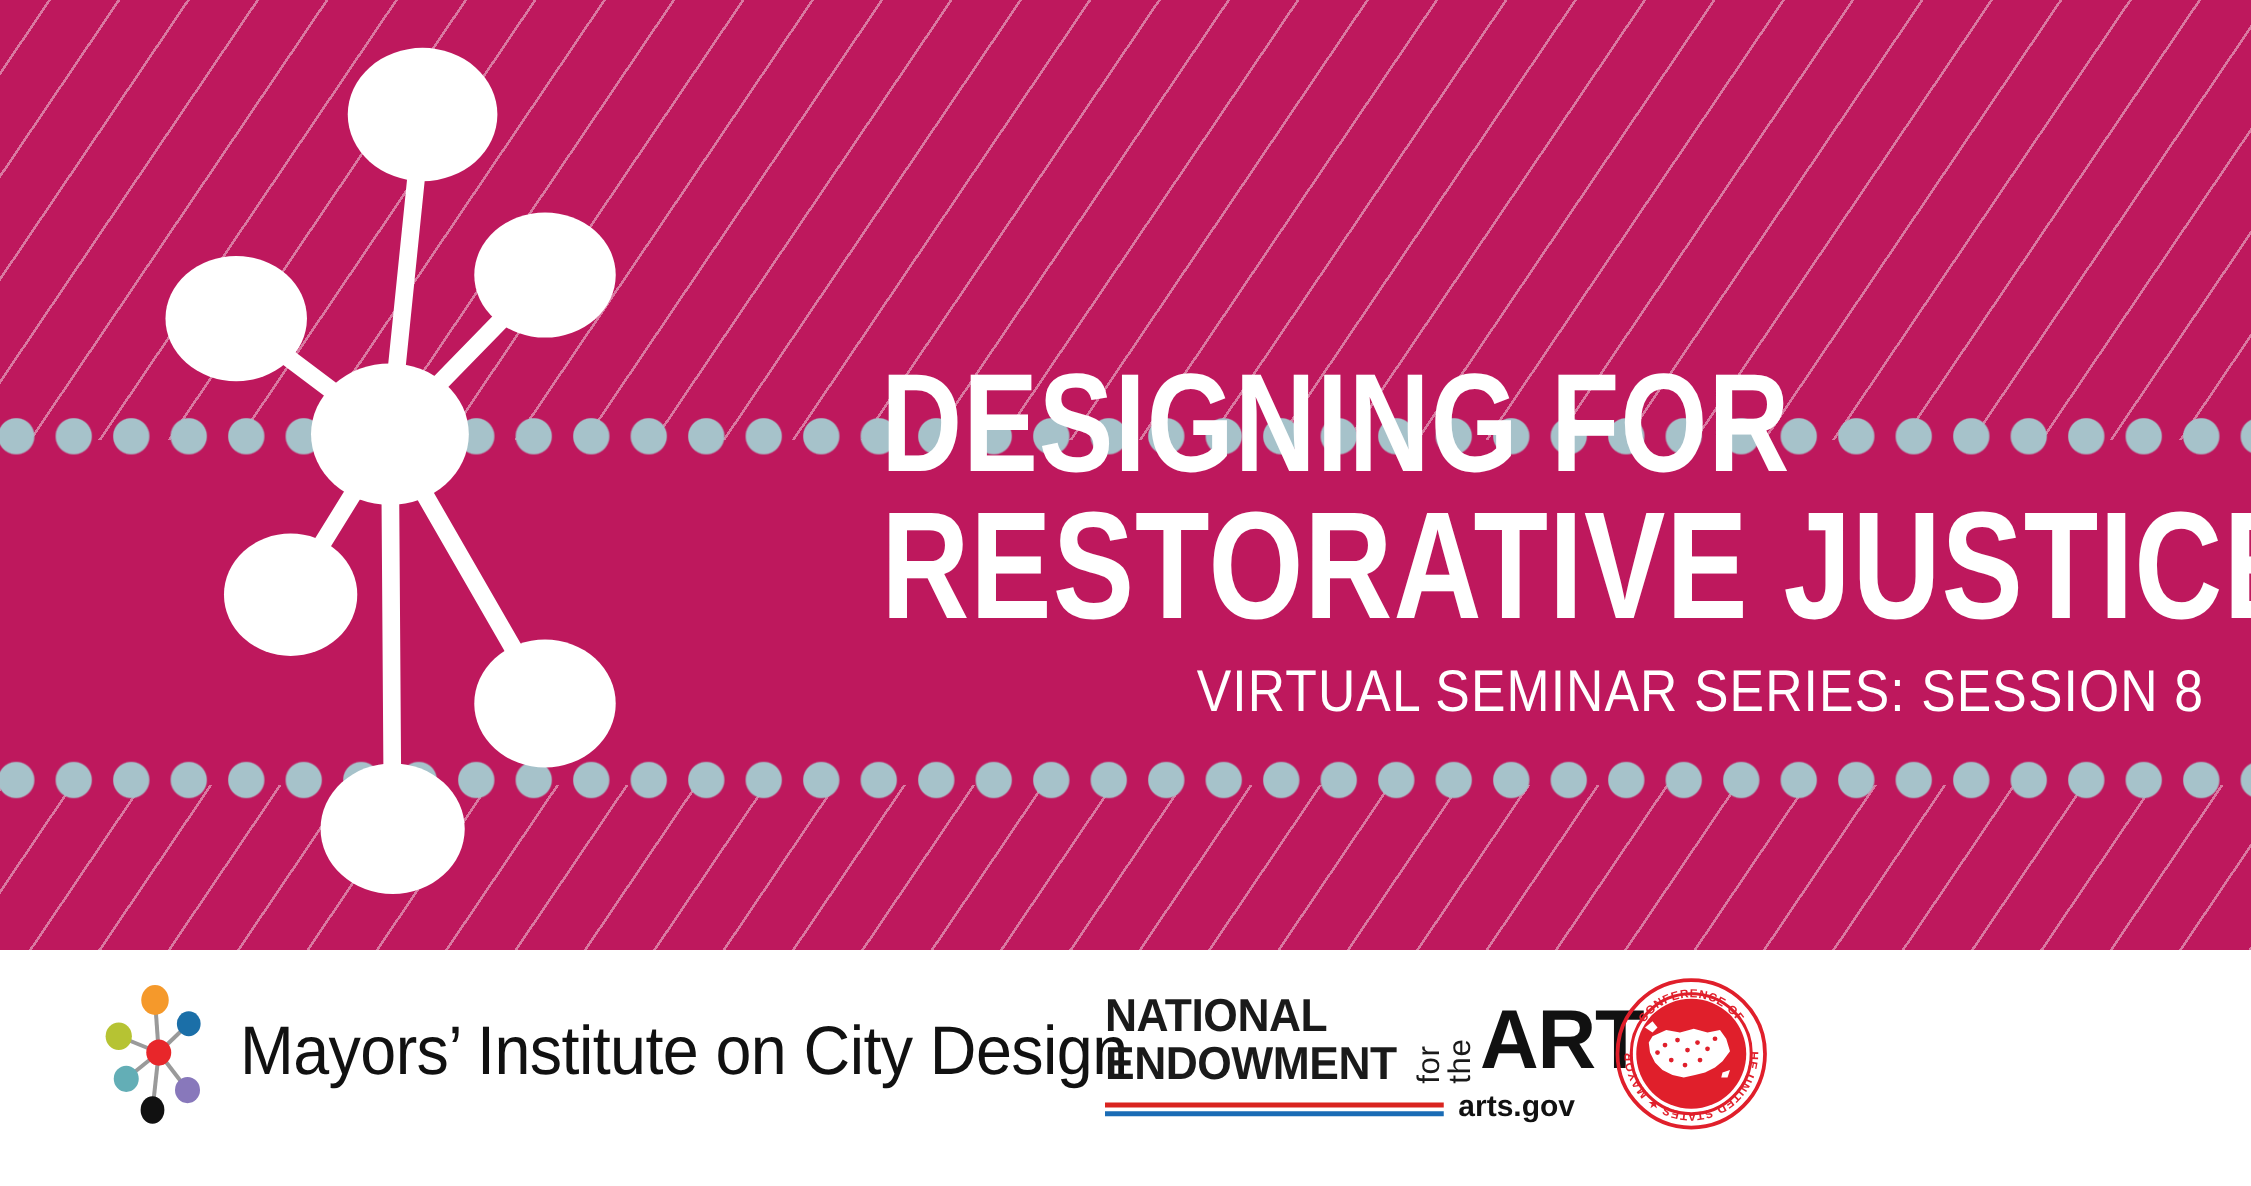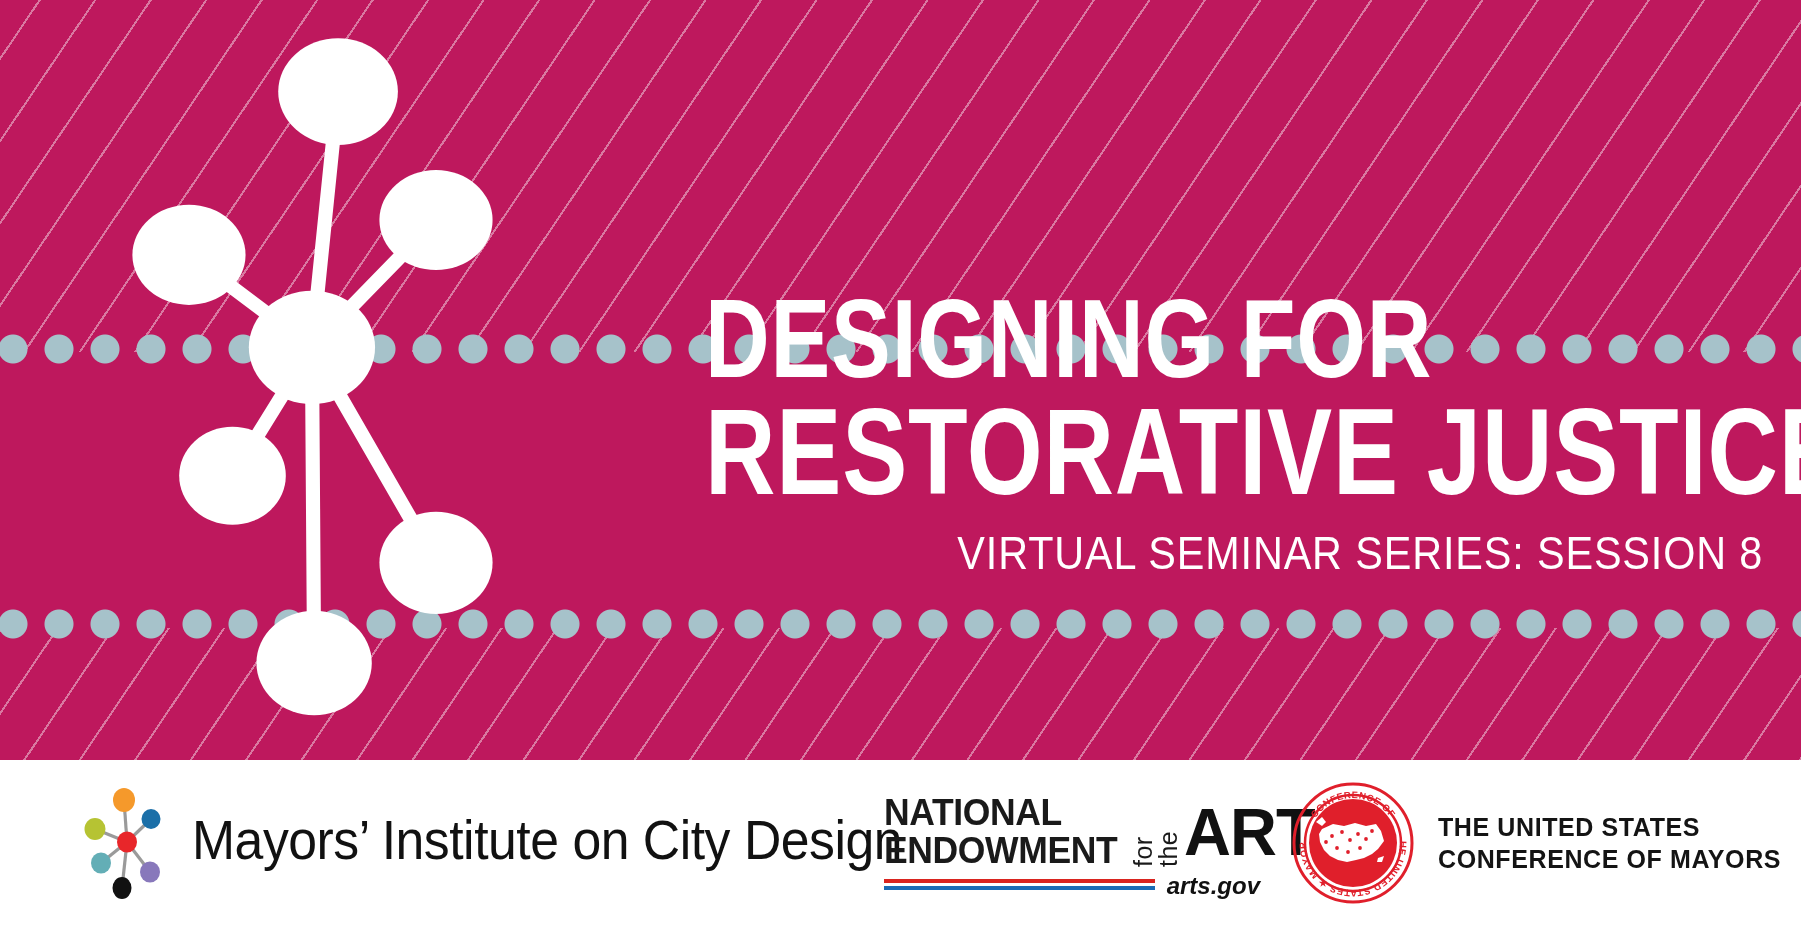--- a/index.html
+++ b/index.html
@@ -176,21 +176,21 @@
   #nea-arts {
     font-family: "Liberation Sans Narrow", "Liberation Sans", sans-serif;
     font-weight: 700;
     font-size: 67px;
     line-height: 64px;
     color: #111111;
     letter-spacing: -1px;
     transform: scaleX(0.97);
     transform-origin: left bottom;
   }
-  #nea-rule-wrap { margin-top: 9px; display: flex; align-items: flex-start; font-style: italic; }
+  #nea-rule-wrap { margin-top: 9px; display: flex; align-items: flex-end; }
   #nea-rules { flex: 1; }
   .nea-rule { height: 4px; width: 100%; }
   #nea-rule-red  { background: #d9241f; margin-bottom: 3px; }
   #nea-rule-blue { background: #1a6cb5; }
   #nea-artsgov {
     font-family: "Liberation Sans", sans-serif;
     font-weight: 700;
     font-size: 24px;
     color: #111111;
     margin-left: 12px;
@@ -332,20 +332,16 @@
           <circle cx="58" cy="58" r="1.9"></circle>
             <circle cx="66" cy="52" r="1.9"></circle>
           <circle cx="74" cy="57" r="1.9"></circle>
             <circle cx="45" cy="66" r="1.9"></circle>
           <circle cx="56" cy="70" r="1.9"></circle>
             <circle cx="68" cy="66" r="1.9"></circle>
           <circle cx="34" cy="60" r="1.9"></circle>
             <circle cx="80" cy="49" r="1.9"></circle>
         </g>
       </svg>
-      <div id="uscm-text">
-        <div>THE UNITED STATES</div>
-        <div>CONFERENCE OF MAYORS</div>
-      </div>
     </div>
 
   </div>
 </div>
 
 </body></html>

